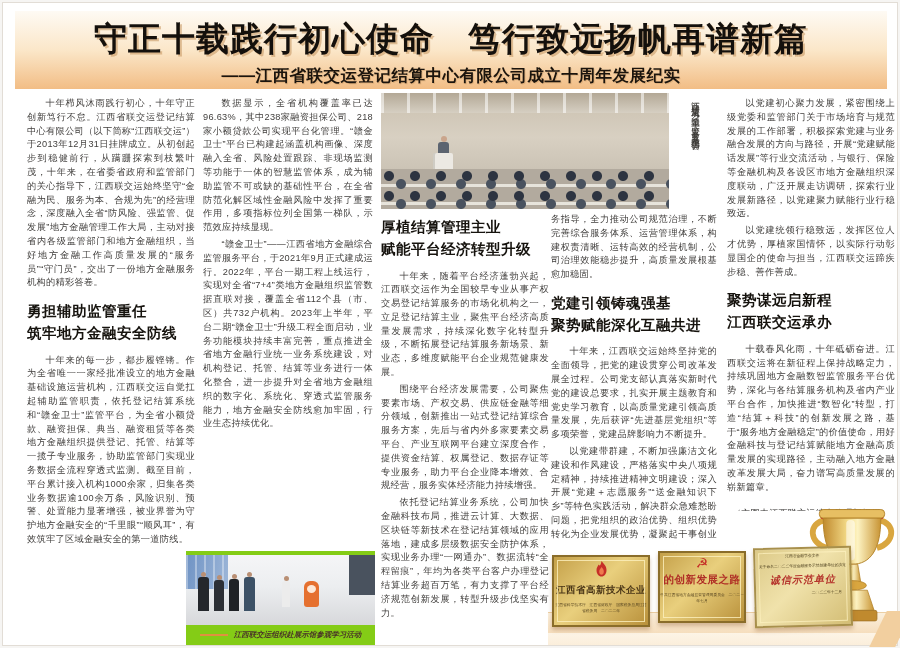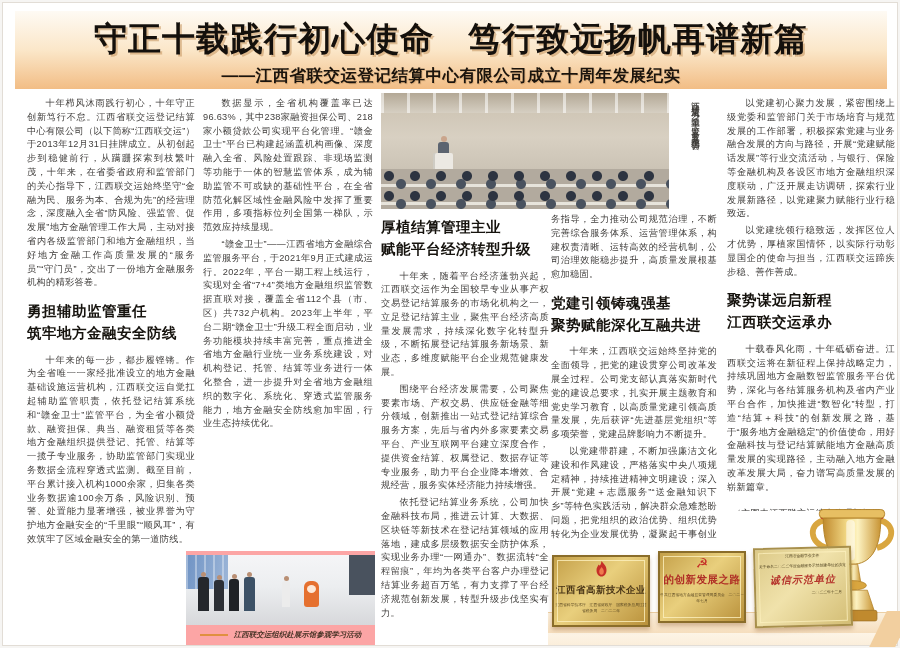--- a/index.html
+++ b/index.html
@@ -43,21 +43,21 @@
   .audience{position:absolute;left:0;bottom:0;width:100%;height:40px;background-color:#b2aa9e;
     background-image:
       radial-gradient(circle at 8px 7px,#2d3441 4.5px,rgba(0,0,0,0) 5.5px),
       radial-gradient(circle at 20px 15px,#49525f 4.5px,rgba(0,0,0,0) 5.5px),
       repeating-linear-gradient(180deg,rgba(0,0,0,0) 0 15px,rgba(240,238,230,.85) 15px 18px);
     background-size:26px 20px,30px 20px,auto;}
   
   .vcap{position:absolute;left:670px;top:92px;width:30px;height:114px;writing-mode:vertical-rl;
     font-size:8.5px;line-height:14px;letter-spacing:1.5px;color:#3a3835;filter:blur(.25px);}
   
-  .photo2wrap{position:absolute;left:183px;top:548px;width:189px;height:94px;background:#fca5a5;}
+  .photo2wrap{position:absolute;left:183px;top:548px;width:189px;height:94px;background:#84cc16;}
   .photo2{position:relative;margin-top:4px;width:189px;height:70px;overflow:hidden;
     background:linear-gradient(180deg,#f5f5f7 0%,#eceef0 45%,#d7d8db 100%);}
   .p2-bluewall{position:absolute;left:0;top:0;width:42px;height:34px;
     background:repeating-linear-gradient(90deg,rgba(255,255,255,.35) 0 2px,rgba(0,0,0,0) 2px 9px),
     linear-gradient(100deg,#6f93c4,#9db6d8);}
   .p2-darkwall{position:absolute;right:0;top:0;width:26px;height:40px;background:#49525e;}
   .fig{position:absolute;border-radius:3px 3px 0 0;}
   .fig:before{content:"";position:absolute;left:50%;top:-5px;width:5px;height:5px;margin-left:-2.5px;
     border-radius:50%;background:#b98f74;}
   .mascot{position:absolute;left:118px;top:26px;width:15px;height:26px;border-radius:6px 6px 3px 3px;

